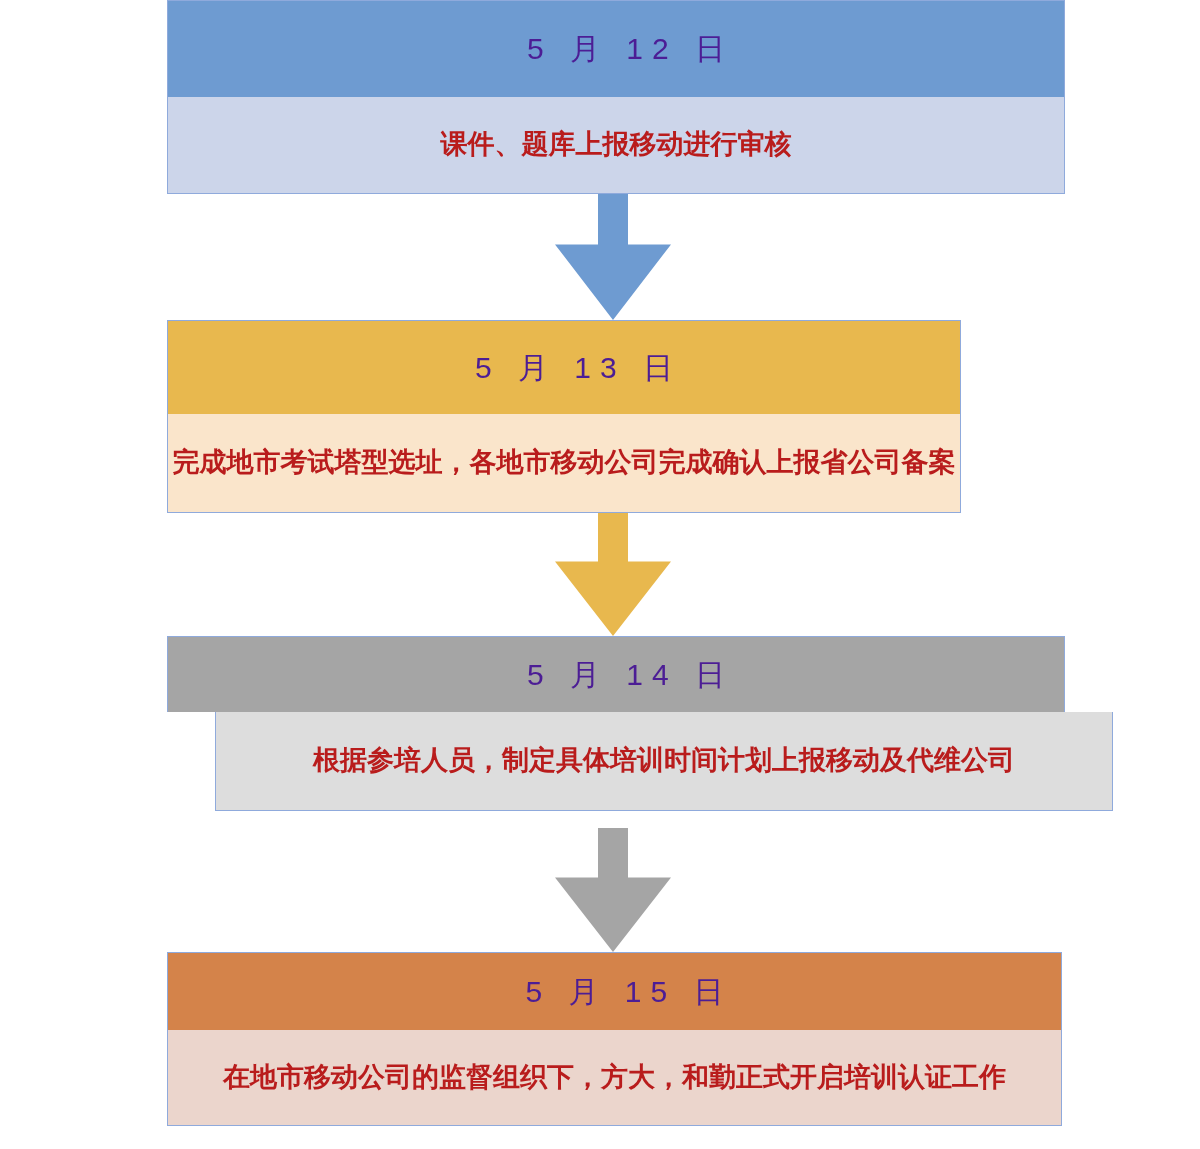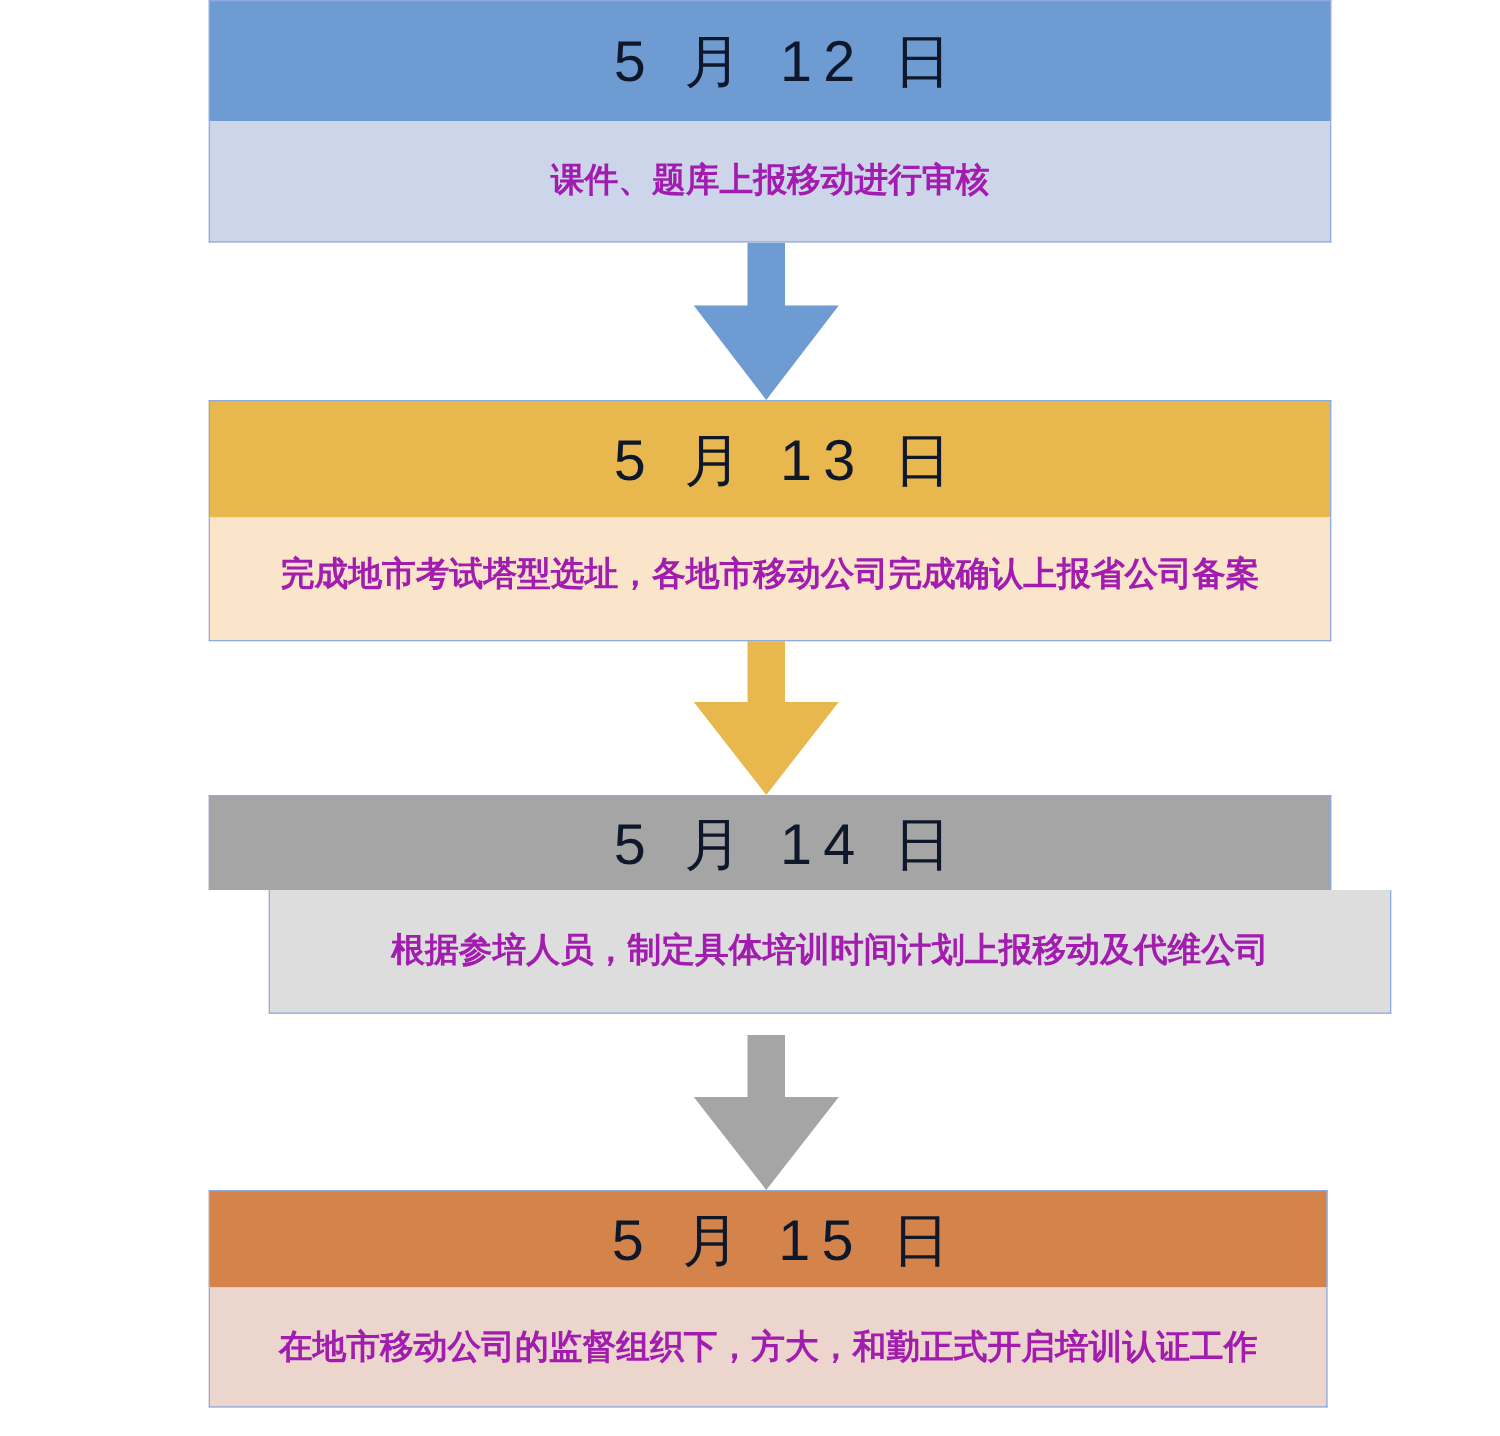--- a/index.html
+++ b/index.html
@@ -32,41 +32,41 @@
     box-sizing: border-box;
     border: 1px solid #8FAADC;
     border-bottom: none;
     width: 100%;
     display: flex;
     align-items: center;
     justify-content: center;
     overflow: hidden;
   }
   .block-header-text {
-    color: #0f172a;
-    font-size: 46px;
+    color: #4c1d95;
+    font-size: 30px;
     font-weight: 300;
     letter-spacing: 9px;
     line-height: 1;
     white-space: nowrap;
     text-indent: 9px;
     margin-left: 20px;
   }
   .block-body {
     box-sizing: border-box;
     border: 1px solid #8FAADC;
     border-top: none;
     width: 100%;
     display: flex;
     align-items: center;
     justify-content: center;
     overflow: hidden;
   }
   .block-body-text {
-    color: #a21caf;
+    color: #b91c1c;
     font-size: 27px;
     font-weight: 700;
     line-height: 1.25;
     white-space: nowrap;
     text-align: center;
     padding: 0 10px;
   }
 
   
   .connector-arrow {
@@ -96,25 +96,25 @@
       </svg>
     </div>
     <div class="process-block" style="left: 167px; top: 0px; width: 898px; height: 194px;">
       <div class="block-header" style="height: 97px; background: rgb(110, 155, 209); border-color: rgb(143, 170, 220);">
         <span class="block-header-text">5 月 12 日</span>
       </div>
       <div class="block-body" style="height: 97px; background: rgb(204, 213, 234); border-color: rgb(143, 170, 220);">
         <span class="block-body-text">课件、题库上报移动进行审核</span>
       </div>
     </div>
-    <div class="process-block" style="left: 167px; top: 320px; width: 898px; height: 193px;">
+    <div class="process-block" style="left: 167px; top: 320px; width: 794px; height: 193px;">
       <div class="block-header" style="height: 94px; background: rgb(232, 184, 78); border-color: rgb(143, 170, 220);">
         <span class="block-header-text">5 月 13 日</span>
       </div>
-      <div class="block-body" style="height: 99px; background: rgb(250, 229, 203); border-color: rgb(143, 170, 220); font-family: Liberation Mono, monospace;">
+      <div class="block-body" style="height: 99px; background: rgb(250, 229, 203); border-color: rgb(143, 170, 220);">
         <span class="block-body-text">完成地市考试塔型选址，各地市移动公司完成确认上报省公司备案</span>
       </div>
     </div>
     <div class="process-block" style="left: 167px; top: 636px; width: 898px; height: 193px;">
       <div class="block-header" style="height: 76px; background: rgb(165, 165, 165); border-color: rgb(143, 170, 220);">
         <span class="block-header-text">5 月 14 日</span>
       </div>
       <div class="block-body" style="height: 99px; background: rgb(221, 221, 221); border-color: rgb(143, 170, 220); margin-left: 48px;">
         <span class="block-body-text">根据参培人员，制定具体培训时间计划上报移动及代维公司</span>
       </div>

